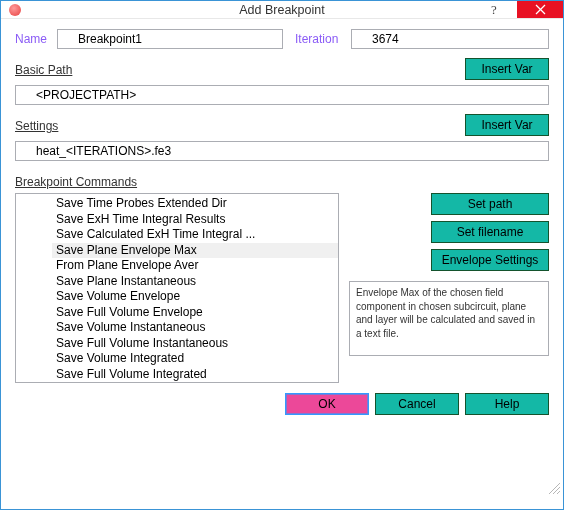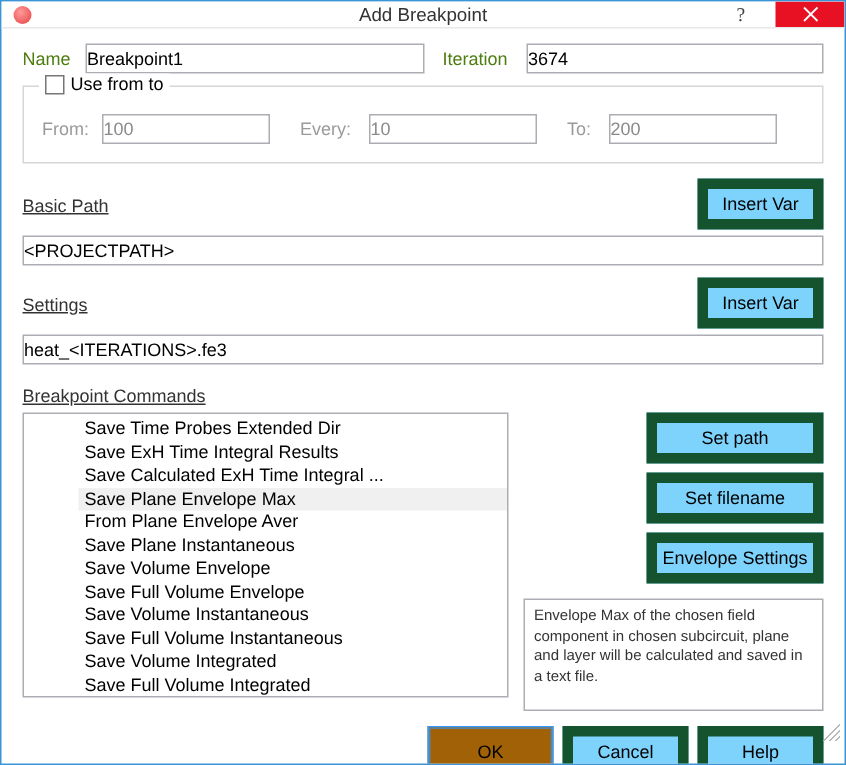--- a/index.html
+++ b/index.html
@@ -51,24 +51,24 @@
   .tbtn.close {
     background: #e81123;
     color: #fff;
     width: 46px;
   }
   .tbtn.close svg { stroke: #fff; }
   .content {
     padding: 10px 14px 12px 14px;
   }
   .row { display: flex; align-items: center; margin-bottom: 8px; gap: 6px; }
-  .lbl { color: #4d7c0f; }
+  .lbl { color: #8b5cf6; }
   input[type=text], .txtbox {
     border: 1px solid #abadb3;
-    padding: 2px 0;
+    padding: 2px 20px;
     font-family: inherit;
     font-size: 12px;
     height: 20px;
     background: #fff;
   }
   input[disabled] { color: #8a8a8a; background: #fff; }
   .section-label { margin: 6px 0 4px 0; color: #333; text-decoration: underline; }
   .groupbox {
     border: 1px solid #d6d6d6;
     position: relative;
@@ -90,33 +90,33 @@
     background: #fff;
     display: inline-block;
   }
   .fromto-row {
     display: flex;
     align-items: center;
     gap: 4px;
   }
   .fromto-row .lbl.disabled { color: #9a9a9a; }
   .btn {
-    border: 7px solid #14532d;
-    background: #7dd3fc;
+    border: 1px solid #14532d;
+    background: #14b8a6;
     padding: 3px 0;
     font-family: inherit;
     font-size: 12px;
     text-align: center;
     min-width: 84px;
     cursor: default;
   }
   .btn.default {
     border: 1px solid #3399ff;
     box-shadow: 0 0 0 1px rgba(51,153,255,0.6) inset;
-    background: #a16207;
+    background: #ec4899;
   }
   .path-row {
     display: flex;
     align-items: center;
     justify-content: space-between;
     margin-bottom: 4px;
   }
   .wide-input {
     width: 100%;
     margin-bottom: 8px;
@@ -207,34 +207,20 @@
 
 <div class="content" style="position:relative;height:478px;">
 
   <div class="row">
     <span class="lbl" style="width:36px">Name</span>
     <input type="text" style="width: 226px;" value="Breakpoint1">
     <span class="lbl" style="width:50px;margin-left:6px">Iteration</span>
     <input type="text" style="flex: 1 1 0%;" value="3674">
   </div>
 
-  <div class="groupbox">
-    <span class="gb-title">
-      <span class="cb"></span>
-      <span>Use from to</span>
-    </span>
-    <div class="fromto-row">
-      <span class="lbl disabled" style="width:36px">From:</span>
-      <input type="text" disabled="" style="width: 112px;" value="100">
-      <span class="lbl disabled" style="width:42px;margin-left:16px">Every:</span>
-      <input type="text" disabled="" style="width: 112px;" value="10">
-      <span class="lbl disabled" style="width:24px;margin-left:16px">To:</span>
-      <input type="text" disabled="" style="width: 112px;" value="200">
-    </div>
-  </div>
 
   <div class="path-row">
     <span class="section-label">Basic Path</span>
     <button class="btn">Insert Var</button>
   </div>
   <input type="text" class="wide-input" value="&lt;PROJECTPATH&gt;" style="">
 
   <div class="path-row">
     <span class="section-label">Settings</span>
     <button class="btn">Insert Var</button>

